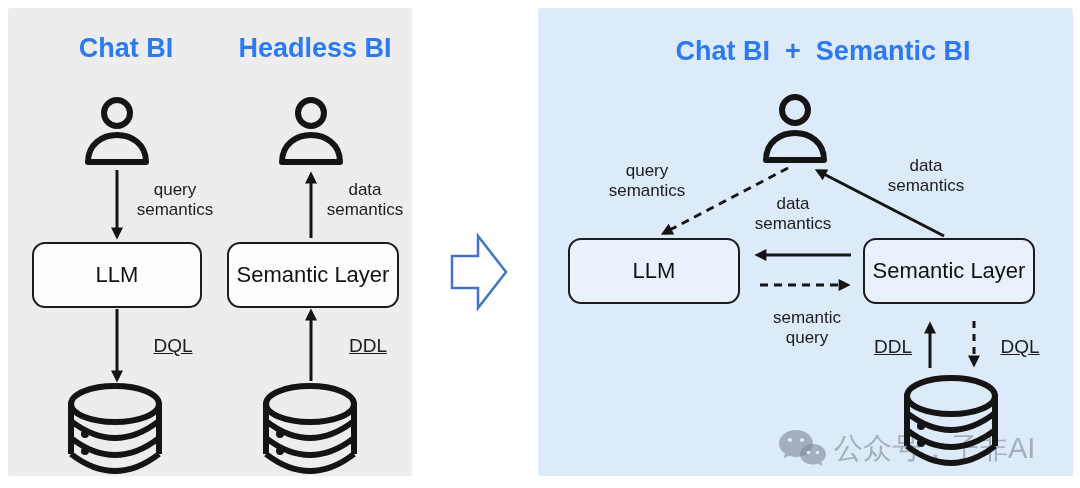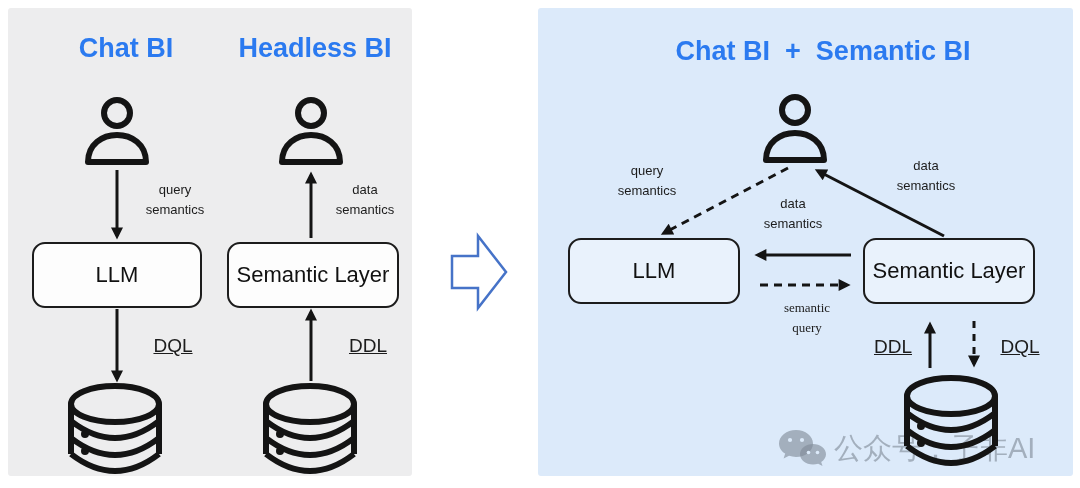--- a/index.html
+++ b/index.html
@@ -18,21 +18,21 @@
     font-size: 27px; color: #2b7af0; letter-spacing: 0px; white-space: pre;
   }
   .node-box {
     position: absolute; border: 2.5px solid #1c1c1c; border-radius: 13px;
     display: flex; align-items: center; justify-content: center;
     font-size: 22px; color: #111; background: #fdfdfd;
   }
   .panel-right .node-box { background: #e9f2fc; }
   .lbl {
     position: absolute; text-align: center; color: #1c1c1c;
-    font-size: 13px; line-height: 20px; white-space: pre-line;
+    font-size: 17px; line-height: 20px; white-space: pre-line;
   }
   .lbl-code { font-size: 19px; line-height: 21px; text-decoration: underline; }
   .watermark {
     position: absolute; display: flex; align-items: center; gap: 8px;
     color: rgba(128, 138, 152, 0.62); font-size: 29px; white-space: pre;
   }
 </style>
 </head>
 <body>
 
@@ -166,19 +166,19 @@
     <div class="node-box" style="left:325px; top:230px; width:172px; height:66px;">
       <span>Semantic Layer</span>
     </div>
 
     <div class="lbl" style="left:49px; top:153px; width:120px;">query
 semantics</div>
     <div class="lbl" style="left:328px; top:148px; width:120px;">data
 semantics</div>
     <div class="lbl" style="left:195px; top:186px; width:120px;">data
 semantics</div>
-    <div class="lbl" style="left:209px; top:290px; width:120px;font-family:Liberation Serif, serif;">semantic
+    <div class="lbl" style="left:209px; top:300px; width:120px;">semantic
 query</div>
     <div class="lbl lbl-code" style="left:315px; top:328px; width:80px;">DDL</div>
     <div class="lbl lbl-code" style="left:442px; top:328px; width:80px;">DQL</div>
   </div>
 
 </div>
 
 </body></html>

